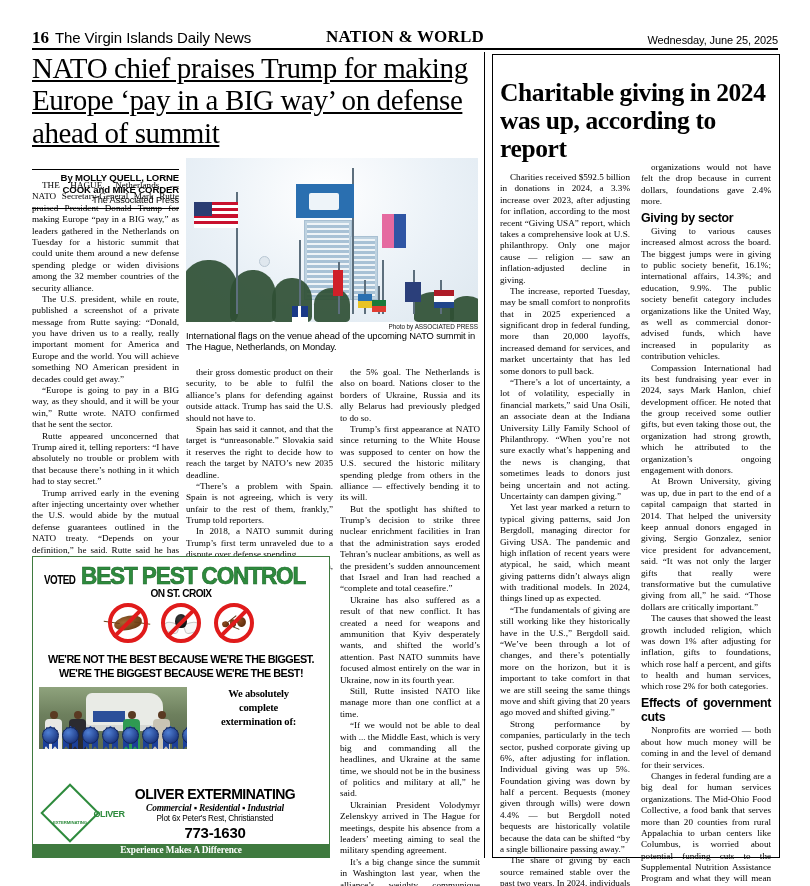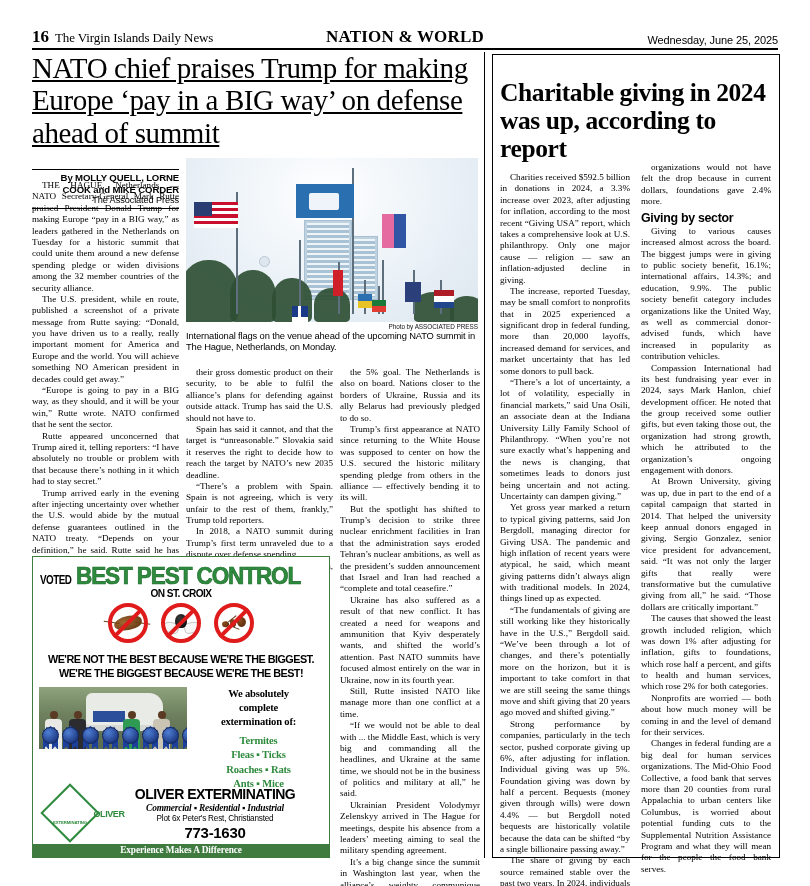--- a/index.html
+++ b/index.html
@@ -41,22 +41,22 @@
     align-items: baseline;
     gap: 6px;
   }
   .page-number {
     font-family: "Liberation Serif", serif;
     font-weight: bold;
     font-size: 17px;
     line-height: 1;
   }
   .paper-name {
-    font-family: Liberation Serif, serif;
-    font-size: 13px;
+    font-family: Liberation Sans, sans-serif;
+    font-size: 15px;
     letter-spacing: -0.1px;
   }
   .section-title {
     font-family: "Liberation Serif", serif;
     font-weight: bold;
     font-size: 17px;
     letter-spacing: 0.2px;
     position: absolute;
     left: 50%;
     transform: translateX(-50%);
@@ -318,20 +318,21 @@
     width: 298px;
     height: 302px;
     border: 1.4px solid #3f7a3f;
     background: #fff;
     box-sizing: border-box;
     overflow: hidden;
   }
   .ad-top {
     display: flex;
     align-items: baseline;
+    justify-content: center;
     gap: 5px;
     margin-top: 5px;
   }
   .ad-voted {
     font-family: "Liberation Sans", sans-serif;
     font-weight: bold;
     font-size: 12px;
     letter-spacing: -0.6px;
     transform: scaleX(0.82);
     transform-origin: right center;
@@ -702,34 +703,35 @@
 
   </div>
 
   <div class="right-box"></div>
   <h2 class="headline-right">Charitable giving in 2024 was up, according to report</h2>
 
   <div class="coltext rc1">
     <p>Charities received $592.5 billion in donations in 2024, a 3.3% increase over 2023, after adjusting for inflation, according to the most recent “Giving USA” report, which takes a comprehensive look at U.S. philanthropy. Only one major cause — religion — saw an inflation-adjusted decline in giving.</p>
     <p>The increase, reported Tuesday, may be small comfort to nonprofits that in 2025 experienced a significant drop in federal funding, more than 20,000 layoffs, increased demand for services, and market uncertainty that has led some donors to pull back.</p>
     <p>“There’s a lot of uncertainty, a lot of volatility, especially in financial markets,” said Una Osili, an associate dean at the Indiana University Lilly Family School of Philanthropy. “When you’re not sure exactly what’s happening and the news is changing, that sometimes leads to donors just being uncertain and not acting. Uncertainty can dampen giving.”</p>
-    <p>Yet gross year marked a return to typical giving patterns, said Jon Bergdoll, managing director for Giving USA. The pandemic and high inflation of recent years were atypical, he said, which meant giving patterns didn’t always align with traditional models. In 2024, things lined up as expected.</p>
+    <p>Yet last year marked a return to typical giving patterns, said Jon Bergdoll, managing director for Giving USA. The pandemic and high inflation of recent years were atypical, he said, which meant giving patterns didn’t always align with traditional models. In 2024, things lined up as expected.</p>
     <p>“The fundamentals of giving are still working like they historically have in the U.S.,” Bergdoll said. “We’ve been through a lot of changes, and there’s potentially more on the horizon, but it is important to take comfort in that we are still seeing the same things move and shift giving that 20 years ago moved and shifted giving.”</p>
     <p>Strong performance by companies, particularly in the tech sector, pushed corporate giving up 6%, after adjusting for inflation. Individual giving was up 5%. Foundation giving was down by half a percent. Bequests (money given through wills) were down 4.4% — but Bergdoll noted bequests are historically volatile because the data can be shifted “by a single billionaire passing away.”</p>
     <p>The share of giving by each source remained stable over the past two years. In 2024, individuals accounted for the largest share of giving, 66%, followed by foundations at 19%, bequests at 8%, and corporations at 7%.</p>
 
   </div>
 
   <div class="coltext rc2">
     <p>organizations would not have felt the drop because in current dollars, foundations gave 2.4% more.</p>
     <div class="subhead">Giving by sector</div>
     <p>Giving to various causes increased almost across the board. The biggest jumps were in giving to public society benefit, 16.1%; international affairs, 14.3%; and education, 9.9%. The public society benefit category includes organizations like the United Way, as well as commercial donor-advised funds, which have increased in popularity as contribution vehicles.</p>
     <p>Compassion International had its best fundraising year ever in 2024, says Mark Hanlon, chief development officer. He noted that the group received some outlier gifts, but even taking those out, the organization had strong growth, which he attributed to the organization’s ongoing engagement with donors.</p>
     <p>At Brown University, giving was up, due in part to the end of a capital campaign that started in 2014. That helped the university keep annual donors engaged in giving, Sergio Gonzalez, senior vice president for advancement, said. “It was not only the larger gifts that really were transformative but the cumulative giving from all,” he said. “Those dollars are critically important.”</p>
     <p>The causes that showed the least growth included religion, which was down 1% after adjusting for inflation, gifts to foundations, which rose half a percent, and gifts to health and human services, which rose 2% for both categories.</p>
+    <div class="subhead">Effects of government cuts</div>
     <p>Nonprofits are worried — both about how much money will be coming in and the level of demand for their services.</p>
     <p>Changes in federal funding are a big deal for human services organizations. The Mid-Ohio Food Collective, a food bank that serves more than 20 counties from rural Appalachia to urban centers like Columbus, is worried about potential funding cuts to the Supplemental Nutrition Assistance Program and what they will mean for the people the food bank serves.</p>
 
   </div>
 
   <div class="ad">
     <div class="ad-top">
       <span class="ad-voted">VOTED</span>
       <span class="ad-best">BEST PEST CONTROL</span>
     </div>
@@ -836,26 +838,20 @@
               <div class="burst"></div>
               <div class="tailL"></div>
               <div class="circ"></div>
             </div>
         </div>
       </div>
       <div class="ad-guarantee">
         <div class="ad-guar-text">We absolutely</div>
         <div class="ad-guar-text">complete</div>
         <div class="ad-guar-text">extermination of:</div>
-        <div class="ad-pests">
-          <div>Termites</div>
-          <div>Fleas ▪ Ticks</div>
-          <div>Roaches ▪ Rats</div>
-          <div>Ants ▪ Mice</div>
-        </div>
       </div>
     </div>
 
     <div class="ad-bottom">
       <div class="ad-logo-row">
         <div class="ad-diamond">
           <div class="d"></div>
           <div class="lbl">OLIVER</div>
           <div class="sub">EXTERMINATING</div>
         </div>

